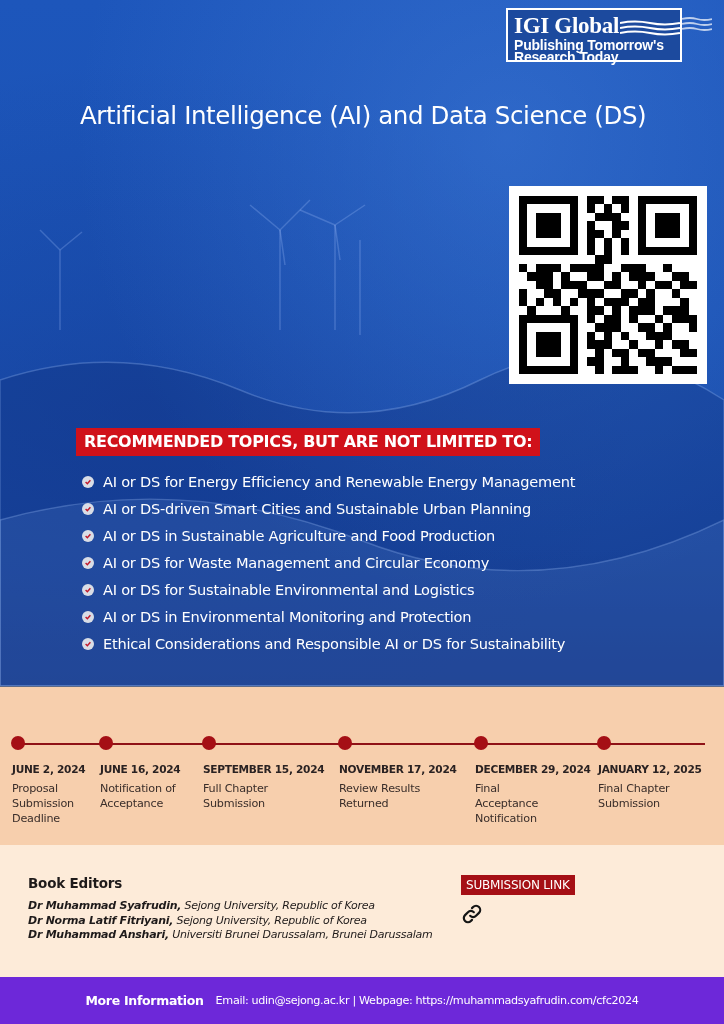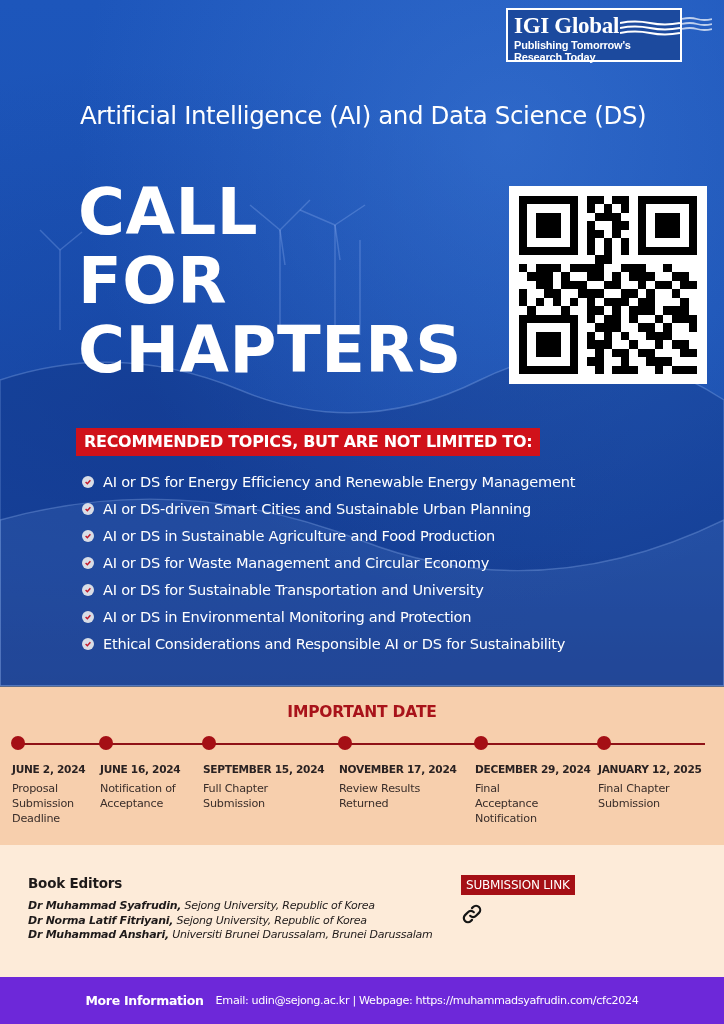--- a/index.html
+++ b/index.html
@@ -14,21 +14,21 @@
       linear-gradient(180deg, #1d56bb 0%, #1b52b4 45%, #1a4aa6 80%, #183f94 100%);
     overflow: hidden;
   }
   .turbine { position: absolute; stroke: rgba(170,200,255,0.28); stroke-width: 1.4; fill: none; }
 
   .logo {
     position: absolute; left: 506px; top: 8px; width: 176px; height: 54px;
     border: 2px solid #ffffff; background: #1c4a9e; padding: 3px 6px;
   }
   .logo-name { color: #fff; font-family: "Liberation Serif", serif; font-weight: bold; font-size: 23px; line-height: 26px; letter-spacing: -0.3px; }
-  .logo-tag { color: #fff; font-family: "Liberation Sans", sans-serif; font-weight: bold; font-size: 11px; line-height: 12px; letter-spacing: -0.2px; }
+  .logo-tag { color: #fff; font-family: "Liberation Sans", sans-serif; font-weight: bold; font-size: 14px; line-height: 12px; letter-spacing: -0.2px; }
   .logo-waves { position: absolute; left: 112px; top: 10px; }
   .logo-waves-out { position: absolute; left: 682px; top: 16px; }
 
   .book-title {
     position: absolute; left: 80px; top: 98px; width: 620px;
     color: #ffffff; font-size: 24.5px; line-height: 36px; font-family: "DejaVu Sans", sans-serif; font-weight: normal;
     letter-spacing: -0.4px;
   }
   .cfc {
     position: absolute; left: 78px; top: 178px;
@@ -126,25 +126,20 @@
       <path d="M0 3 Q8 1 15 3 T30 3"></path>
         <path d="M0 8 Q8 6 15 8 T30 8"></path>
         <path d="M0 13 Q8 11 15 13 T30 13"></path>
     </g>
   </svg>
 
   <h2 class="book-title">
     <span>Artificial Intelligence (AI) and Data Science (DS)</span><br>
   </h2>
 
-  <h1 class="cfc">
-    <span>CALL</span><br>
-    <span>FOR</span><br>
-    <span>CHAPTERS</span>
-  </h1>
 
   <div class="qr">
     <svg viewBox="0 0 21 21" shape-rendering="crispEdges">
       <g fill="#000">
 
         <rect x="0" y="0" width="7" height="1"></rect>
           <rect x="0" y="6" width="7" height="1"></rect>
           <rect x="0" y="0" width="1" height="7"></rect>
           <rect x="6" y="0" width="1" height="7"></rect>
           <rect x="2" y="2" width="3" height="3"></rect>
@@ -281,21 +276,21 @@
           </svg>
         </span>
       <span>AI or DS for Waste Management and Circular Economy</span>
     </li>
     <li class="topic">
       <span class="check">
           <svg viewBox="0 0 10 10">
             <path d="M2 5 L4.2 7.2 L8 2.8" stroke="#c0182a" stroke-width="1.8" fill="none"></path>
           </svg>
         </span>
-      <span>AI or DS for Sustainable Transportation and University</span>
+      <span>AI or DS for Sustainable Environmental and Logistics</span>
     </li>
     <li class="topic">
       <span class="check">
           <svg viewBox="0 0 10 10">
             <path d="M2 5 L4.2 7.2 L8 2.8" stroke="#c0182a" stroke-width="1.8" fill="none"></path>
           </svg>
         </span>
       <span>AI or DS in Environmental Monitoring and Protection</span>
     </li>
     <li class="topic">
@@ -303,21 +298,20 @@
           <svg viewBox="0 0 10 10">
             <path d="M2 5 L4.2 7.2 L8 2.8" stroke="#c0182a" stroke-width="1.8" fill="none"></path>
           </svg>
         </span>
       <span>Ethical Considerations and Responsible AI or DS for Sustainability</span>
     </li>
   </ul>
 </section>
 
 <section class="dates">
-  <div class="dates-title">IMPORTANT DATE</div>
   <div class="timeline-line"></div>
 
   <div class="milestone" style="left:12px; width:84px;">
     <div class="dot"></div>
     <div class="m-date">JUNE 2, 2024</div>
     <div class="m-desc">Proposal Submission Deadline</div>
   </div>
   <div class="milestone" style="left:100px; width:96px;">
     <div class="dot"></div>
     <div class="m-date">JUNE 16, 2024</div>

